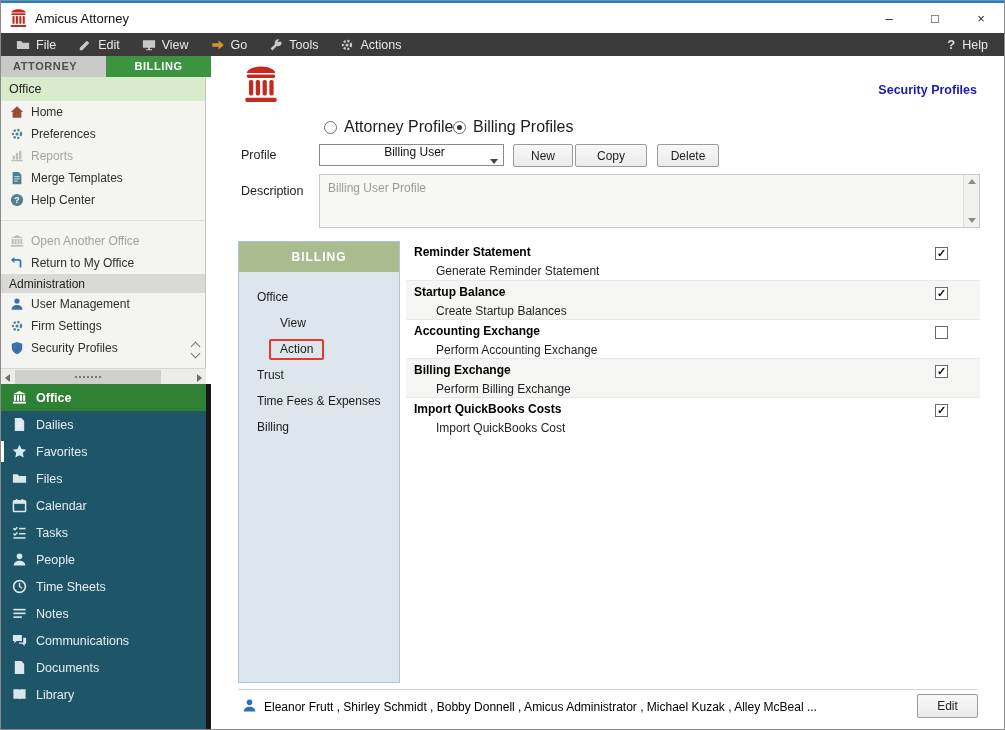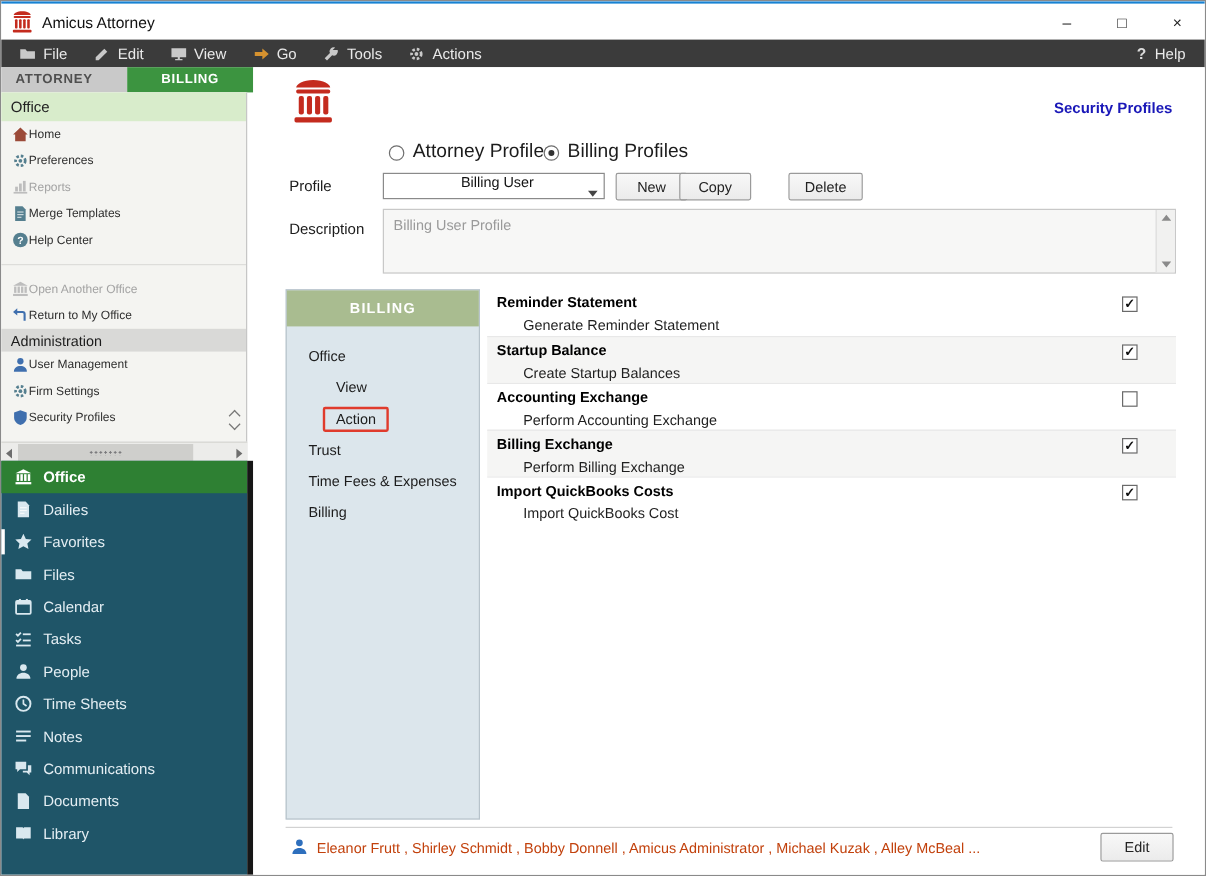--- a/index.html
+++ b/index.html
@@ -22,21 +22,21 @@
   .help-q { color:#dcdcdc; font-weight:bold; font-size:13px; }
 
   
   .tab { position:absolute; top:55px; height:21px; width:105px; font-size:11px; font-weight:bold; letter-spacing:.6px; line-height:21px; background:#c9c9c9; color:#4f4f4f; padding-left:12px; }
   .tab.t2 { left:105px; }
   .tab[data-active="true"] { background:#3c9440; color:#fff; text-align:center; padding-left:0; }
 
   
   .sidebar { position:absolute; top:76px; left:0; width:205px; height:307px; background:#f4f4f1; border-right:1px solid #c6c6c6; }
   .office-header { height:24px; background:#d8eccb; display:flex; align-items:center; padding-left:8px; font-size:12.5px; color:#222; }
-  .side-item { height:22px; display:flex; align-items:center; padding-left:9px; font-size:10px; color:#2e2e2e; }
+  .side-item { height:22px; display:flex; align-items:center; gap:7px; padding-left:9px; font-size:12px; color:#2e2e2e; }
   .sicon { width:14px; height:14px; fill:currentColor; flex:0 0 14px; }
   .side-item[data-disabled="true"] { color:#a3a3a3; }
   .side-item[data-disabled="true"] .sicon { color:#bdbdbd !important; }
   .ic-home { color:#9b4a38; } .ic-blue { color:#3f6fae; } .ic-teal { color:#557f8f; } .ic-gray { color:#b0b0b0; }
   .side-sep { height:1px; background:#ddddda; margin:9px 0; }
   .admin-header { height:19px; background:#d9d9d7; display:flex; align-items:center; padding-left:8px; font-size:12px; color:#1c1c1c; }
   .side-vchevrons { position:absolute; right:3px; top:262px; width:12px; }
   .chev { display:block; width:10px; height:10px; position:relative; }
   .chev::before { content:""; position:absolute; left:2px; width:6px; height:6px; border-right:1.6px solid #777; border-bottom:1.6px solid #777; }
   .chev.up::before { transform:rotate(-135deg); top:4px; }
@@ -69,21 +69,21 @@
   .radio { width:13px; height:13px; border-radius:50%; border:1px solid #6e6e6e; background:#fff; position:relative; flex:0 0 13px; }
   .radio[data-checked="true"]::after { content:""; position:absolute; inset:3px; border-radius:50%; background:#333; }
 
   .field-label { position:absolute; font-size:12.5px; color:#1c1c1c; }
   .lbl-profile { left:30px; top:92px; } .lbl-desc { left:30px; top:128px; }
   .combo { position:absolute; left:108px; top:88px; width:185px; height:22px; background:#fff; border:1px solid #8a8a8a; display:flex; align-items:center; padding-left:6px; font-size:12px; color:#111;flex-direction:column; }
   .combo-arrow { margin-left:auto; width:18px; display:flex; justify-content:center; }
   .combo-arrow::after { content:""; border-left:4px solid transparent; border-right:4px solid transparent; border-top:5px solid #444; }
   .btn { position:absolute; height:23px; background:linear-gradient(#f8f8f8,#ebebeb); border:1px solid #9a9a9a; border-radius:2px; font-size:12px; color:#222; display:flex; align-items:center; justify-content:center; }
   .btn-new { left:302px; top:88px; width:60px; }
-  .btn-copy { left:355px; top:88px; width:60px; }
+  .btn-copy { left:364px; top:88px; width:72px; }
   .btn-delete { left:446px; top:88px; width:62px; }
   .descbox { position:absolute; left:108px; top:118px; width:661px; height:54px; background:#f7f7f6; border:1px solid #c8c8c8; }
   .desc-text { padding:6px 8px; font-size:12px; color:#9a9a9a; }
   .desc-scroll { position:absolute; right:0; top:0; bottom:0; width:16px; background:#f1f1f0; border-left:1px solid #dcdcdc; }
   .tri { position:absolute; left:4px; width:0; height:0; border-left:4px solid transparent; border-right:4px solid transparent; }
   .tri-up { top:4px; border-bottom:5px solid #8a8a8a; }
   .tri-down { bottom:4px; border-top:5px solid #8a8a8a; }
 
   .cat-panel { position:absolute; left:27px; top:185px; width:162px; height:442px; background:#dce6ec; border:1px solid #b7c3cb; }
   .cat-header { height:30px; background:#a9bc90; color:#fff; font-weight:bold; font-size:12px; letter-spacing:1px; display:flex; align-items:center; justify-content:center; }
@@ -97,21 +97,21 @@
   .perm-row { height:39px; position:relative; padding:4px 0 0 8px; border-top:1px solid #e8e8e8; }
   .perm-row:first-child { border-top:none; }
   .perm-row:nth-child(even) { background:#f5f5f4; }
   .perm-title { font-size:12px; font-weight:bold; color:#000; line-height:15px; }
   .perm-desc { font-size:12px; color:#1f1f1f; margin:4px 0 0 22px; }
   .cb { position:absolute; right:32px; top:6px; width:13px; height:13px; border:1px solid #6a6a6a; background:#fff; display:flex; align-items:center; justify-content:center; font-size:11px; color:#111; }
   .cb[data-checked="true"]::after { content:"✓"; font-weight:bold; margin-top:-1px; }
 
   .main-footer-sep { position:absolute; left:27px; right:27px; top:633px; height:1px; background:#d2d2d2; }
   .footer-person { position:absolute; left:31px; top:642px; width:15px; height:15px; color:#2e6fbd; fill:currentColor; }
-  .footer-users { position:absolute; left:53px; top:644px; font-size:12px; color:#c2410c; }
+  .footer-users { position:absolute; left:53px; top:644px; font-size:12px; color:#000000; }
   .btn-edit { left:706px; top:638px; width:61px; height:24px; }
 </style>
 </head>
 <body>
 
 <svg width="0" height="0" style="position:absolute">
   <defs>
     <symbol id="i-logo" viewBox="0 0 24 26">
       <path d="M12 0C6 0 2 2.5 2 4.5h20C22 2.5 18 0 12 0z"></path>
       <rect x="2" y="5.6" width="20" height="2.4" rx="1"></rect>

